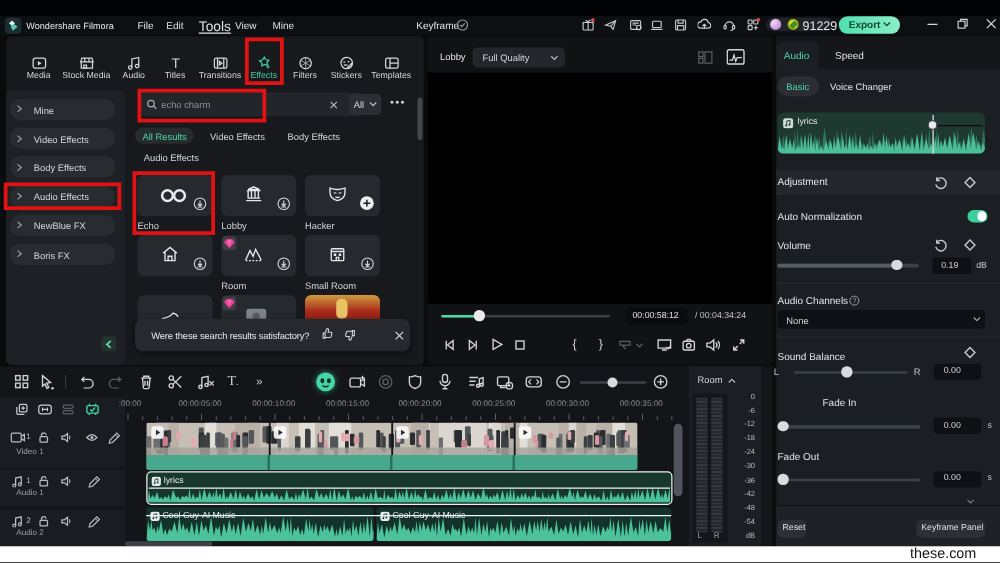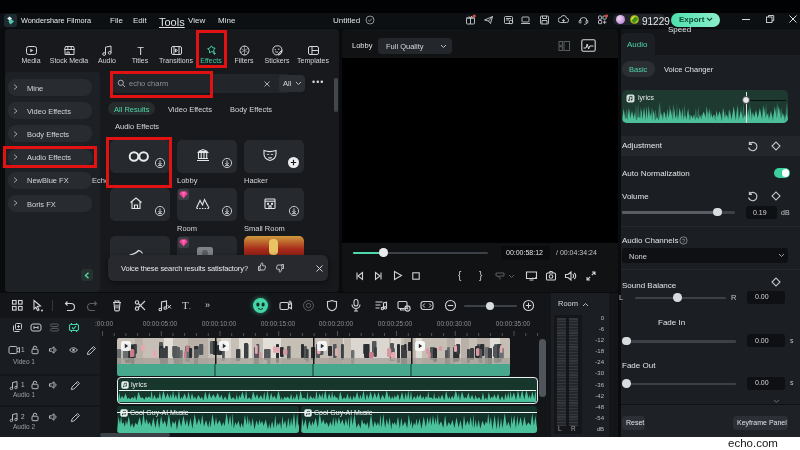--- a/index.html
+++ b/index.html
@@ -15,21 +15,21 @@
         <path d="M3.2 4.6 L5.6 2.4 L8 4.6 L5.6 6.8 Z" fill="#e8f4f1"></path>
         <path d="M4.4 7.4 L7 4.9 L10 7.4 L6.4 10.6 Z" fill="#57c8b2"></path>
       </svg>
     </div>
     <div class="abs txt" style="left:21px;top:15.8px;font-size:7.3px;color:#e8eaec;">Wondershare Filmora</div>
     <div class="abs txt" style="left:110px;top:15.5px;font-size:8px;color:#dfe2e4;">File</div>
     <div class="abs txt" style="left:133px;top:15.5px;font-size:8px;color:#dfe2e4;">Edit</div>
     <div class="abs txt" style="left:159px;top:15.5px;font-size:11px;color:#dfe2e4;text-decoration:underline;">Tools</div>
     <div class="abs txt" style="left:188px;top:15.5px;font-size:8px;color:#dfe2e4;">View</div>
     <div class="abs txt" style="left:218px;top:15.5px;font-size:8px;color:#dfe2e4;">Mine</div>
-    <div class="abs txt" style="left:333px;top:15.5px;font-size:8px;color:#dfe2e4;">Untitled</div>
+    <div class="abs txt" style="left:333px;top:15.5px;font-size:8px;color:#dfe2e4;">Keyframe</div>
     <svg class="abs" style="left:365px;top:15px;" width="10" height="10" viewBox="0 0 10 10">
       <circle cx="5" cy="5" r="4" fill="none" stroke="#9aa0a5" stroke-width="0.9"></circle>
       <path d="M3.2 5 l1.3 1.3 2.3-2.6" fill="none" stroke="#9aa0a5" stroke-width="0.9"></path>
     </svg>
     <svg class="abs" style="left:464.5px;top:13.5px;" width="11" height="12" viewBox="0 0 11 12">
       <rect x="1.5" y="4" width="8" height="6" rx="0.8" fill="none" stroke="#c8ccd0" stroke-width="0.9"></rect>
       <path d="M1 4 h9 M5.5 4 v6 M3.5 2.2 q2 1.8 2 1.8 q0-1.8 2-1.8" fill="none" stroke="#c8ccd0" stroke-width="0.9"></path>
       <circle cx="9.3" cy="2" r="1.5" fill="#e04a3f"></circle>
     </svg>
     <svg class="abs" style="left:482.5px;top:13.5px;" width="11" height="12" viewBox="0 0 11 12">
@@ -197,21 +197,21 @@
     <svg class="abs" style="left:127px;top:149px;" width="25" height="15" viewBox="0 0 25 15">
       <g fill="none" stroke="#e8eaec" stroke-width="2">
         <circle cx="7" cy="7.5" r="4.3"></circle>
         <circle cx="16.6" cy="7.5" r="4.3"></circle>
       </g>
     </svg>
     <svg class="abs" style="left:154px;top:157px;" width="12" height="12" viewBox="0 0 12 12">
       <circle cx="6" cy="6" r="4.6" fill="none" stroke="#d4d7da" stroke-width="0.9"></circle>
       <path d="M6 3.4 V7.4 M4.3 6 L6 7.8 L7.7 6 M4 8.6 h4" fill="none" stroke="#d4d7da" stroke-width="0.9"></path>
     </svg>
-    <div class="abs txt" style="left:92px;top:176px;font-size:7.5px;color:#d4d7da;text-align:center;">Echo</div>
+    <div class="abs txt" style="left:110px;top:176px;font-size:7.5px;color:#d4d7da;text-align:center;">Echo</div>
     <div class="abs" style="left:177px;top:140px;width:60px;height:33px;background:#26292d;border-radius:5px;"></div>
     <svg class="abs" style="left:195px;top:148px;" width="16" height="15" viewBox="0 0 16 15">
       <path d="M2 12.5 h12 M3 10.5 h10 M3.5 5 v5.5 M6.2 5 v5.5 M9 5 v5.5 M11.7 5 v5.5 M2.5 4.5 h11 M3.5 3.5 h9 l-4.5-2 Z" fill="none" stroke="#e4e6e8" stroke-width="1.1"></path>
     </svg>
     <svg class="abs" style="left:221px;top:157px;" width="12" height="12" viewBox="0 0 12 12">
       <circle cx="6" cy="6" r="4.6" fill="none" stroke="#d4d7da" stroke-width="0.9"></circle>
       <path d="M6 3.4 V7.4 M4.3 6 L6 7.8 L7.7 6 M4 8.6 h4" fill="none" stroke="#d4d7da" stroke-width="0.9"></path>
     </svg>
     <div class="abs txt" style="left:177px;top:176px;font-size:7.5px;color:#d4d7da;">Lobby</div>
     <div class="abs" style="left:244px;top:140px;width:60px;height:33px;background:#26292d;border-radius:5px;"></div>
@@ -276,21 +276,21 @@
     <svg class="abs" style="left:178px;top:237px;" width="11" height="11" viewBox="0 0 11 11">
       <path d="M3.2 2.2 H7.8 L9.8 4.8 L5.5 9.6 L1.2 4.8 Z" fill="#ee3d96"></path>
       <path d="M3.6 3.1 h3.8 L5.5 8.2 Z" fill="#f77fbc" opacity="0.7"></path>
     </svg>
     <div class="abs" style="left:244px;top:236px;width:60px;height:33px;background:linear-gradient(180deg,#cf9a3e 0%,#a82a1a 40%,#6e1410 100%);border-radius:5px;overflow:hidden;">
       <div style="position:absolute;left:25px;top:3px;width:9px;height:16px;background:#e9c465;border-radius:4px;"></div>
       <div style="position:absolute;left:0;top:22px;width:60px;height:4px;background:#921;opacity:.8;"></div>
     </div>
     <div class="abs" style="left:106px;top:137px;width:66px;height:51px;border:3px solid #e21212;"></div>
     <div class="abs" style="left:108px;top:255px;width:220px;height:26px;background:#27292e;border-radius:6px;box-shadow:0 2px 6px rgba(0,0,0,.5);"></div>
-    <div class="abs txt" style="left:121px;top:263.5px;font-size:7.5px;color:#e6e8ea;letter-spacing:-0.12px;">Voice these search results satisfactory?</div>
+    <div class="abs txt" style="left:121px;top:263.5px;font-size:7.5px;color:#e6e8ea;letter-spacing:-0.12px;">Were these search results satisfactory?</div>
     <svg class="abs" style="left:257px;top:262px;" width="10" height="10" viewBox="0 0 10 10">
       <path d="M1.5 4.5 h1.6 v4 H1.5 Z M3.1 8 h3.8 a1 1 0 0 0 1-0.8 l0.6-2.4 a0.8 0.8 0 0 0-0.8-1 H5.5 l0.4-1.8 a0.9 0.9 0 0 0-1.6-0.7 L3.1 4.5" fill="none" stroke="#d4d7da" stroke-width="0.85"></path>
     </svg>
     <svg class="abs" style="left:275px;top:263px;" width="10" height="10" viewBox="0 0 10 10">
       <g transform="rotate(180 5 5)">
         <path d="M1.5 4.5 h1.6 v4 H1.5 Z M3.1 8 h3.8 a1 1 0 0 0 1-0.8 l0.6-2.4 a0.8 0.8 0 0 0-0.8-1 H5.5 l0.4-1.8 a0.9 0.9 0 0 0-1.6-0.7 L3.1 4.5" fill="none" stroke="#d4d7da" stroke-width="0.85"></path>
       </g>
     </svg>
     <svg class="abs" style="left:315px;top:263.5px;" width="9" height="9" viewBox="0 0 9 9">
       <path d="M1.5 1.5 L7.5 7.5 M7.5 1.5 L1.5 7.5" stroke="#d4d7da" stroke-width="1"></path>
@@ -358,21 +358,21 @@
       <path d="M1.5 4.5 h2.5 L7 2 v8 L4 7.5 H1.5 Z" fill="none" stroke="#cfd3d6" stroke-width="1.1"></path>
       <path d="M8.7 4 a3 3 0 0 1 0 4 M10.3 2.8 a4.8 4.8 0 0 1 0 6.4" fill="none" stroke="#cfd3d6" stroke-width="1.1"></path>
     </svg>
     <svg class="abs" style="left:585px;top:270px;" width="12" height="12" viewBox="0 0 12 12">
       <path d="M7 2 h3 v3 M10 2 L6.8 5.2 M5 10 H2 V7 M2 10 l3.2-3.2" fill="none" stroke="#cfd3d6" stroke-width="1.1"></path>
     </svg>
     <div class="abs" style="left:621px;top:29px;width:179px;height:408px;background:#1b1e22;"></div>
     <div class="abs" style="left:621px;top:29px;width:179px;height:26px;background:#141619;"></div>
     <div class="abs" style="left:621px;top:33px;width:34px;height:22px;background:#1b1e22;border-radius:5px 5px 0 0;"></div>
     <div class="abs txt" style="left:627px;top:40px;font-size:8px;color:#4fd6a8;">Audio</div>
-    <div class="abs txt" style="left:668px;top:25px;font-size:8px;color:#e2e4e6;">Speed</div>
+    <div class="abs txt" style="left:668px;top:40px;font-size:8px;color:#e2e4e6;">Speed</div>
     <div class="abs" style="left:622px;top:61px;width:33px;height:16px;background:#2b2f34;border-radius:8px;"></div>
     <div class="abs txt" style="left:629px;top:65px;font-size:7.5px;color:#4fd6a8;">Basic</div>
     <div class="abs txt" style="left:664px;top:65px;font-size:7.5px;color:#e2e4e6;">Voice Changer</div>
     <div class="abs" style="left:622px;top:90px;width:166px;height:33px;background:#1e3a30;border-radius:5px;overflow:hidden;">
       <svg style="position:absolute;left:0;top:8px;" width="166" height="25" viewBox="0 0 166 25">
         <path d="M0,25 L1.6,9.8 L3.1,18.6 L4.7,10.5 L6.3,20.1 L7.5,10.5 L8.8,19.9 L10.7,16.2 L12.7,21.4 L13.9,6.4 L15.0,19.6 L16.0,4.0 L17.1,18.4 L18.9,9.0 L20.7,22.0 L21.7,10.2 L22.7,22.5 L24.0,14.2 L25.2,22.6 L26.8,11.4 L28.4,19.0 L30.0,8.7 L31.7,20.5 L33.5,11.2 L35.3,21.5 L37.6,3.8 L39.8,19.0 L41.7,13.2 L43.6,21.7 L45.0,16.5 L46.3,19.3 L47.8,5.9 L49.3,21.0 L51.5,5.8 L53.7,22.7 L55.0,5.0 L56.2,20.6 L58.5,12.0 L60.7,22.4 L62.5,6.8 L64.3,21.5 L65.4,12.9 L66.5,18.4 L68.4,15.9 L70.4,21.6 L71.5,16.7 L72.6,19.2 L73.9,9.8 L75.1,20.7 L76.3,7.4 L77.5,22.2 L79.4,15.9 L81.2,20.9 L82.4,13.8 L83.7,18.4 L85.7,13.3 L87.7,18.8 L89.0,12.1 L90.2,18.9 L92.0,16.1 L93.8,18.3 L95.1,13.9 L96.4,19.3 L97.8,13.4 L99.2,22.4 L100.3,9.5 L101.4,21.7 L103.2,12.4 L104.9,20.7 L107.1,10.8 L109.3,20.2 L111.4,15.0 L113.5,22.1 L115.6,6.3 L117.8,21.6 L119.0,7.3 L120.2,18.5 L121.5,4.4 L122.7,18.8 L124.5,11.7 L126.2,22.3 L127.3,4.3 L128.3,21.7 L130.2,14.0 L132.1,19.0 L133.8,13.5 L135.6,22.0 L137.5,16.6 L139.4,21.7 L141.1,5.8 L142.8,20.0 L144.1,4.9 L145.5,21.8 L146.5,13.8 L147.5,20.7 L148.6,15.1 L149.7,21.1 L151.4,15.7 L153.1,21.1 L155.2,4.0 L157.3,19.8 L159.2,9.5 L161.1,22.1 L162.1,17.3 L163.1,18.7 L165.0,4.3 L166.9,22.7 L166,25 Z" fill="#357f68" opacity="0.85"></path>
         <path d="M0,25 L1.6,11.3 L3.2,21.2 L4.4,19.4 L5.5,22.1 L6.9,9.4 L8.2,21.1 L10.0,12.5 L11.7,21.2 L12.9,14.0 L14.1,22.8 L16.2,18.8 L18.4,20.6 L19.5,10.9 L20.5,22.2 L22.1,9.0 L23.6,23.3 L24.6,8.1 L25.7,21.7 L26.8,7.2 L27.9,20.2 L29.1,14.2 L30.2,22.9 L31.6,11.7 L33.0,22.8 L34.9,18.9 L36.7,22.8 L38.8,14.5 L40.8,22.0 L42.5,13.5 L44.3,22.1 L45.3,10.4 L46.3,20.2 L48.6,11.2 L50.8,22.2 L52.2,10.9 L53.7,21.1 L54.8,16.6 L56.0,22.2 L57.6,9.4 L59.3,21.7 L60.3,9.2 L61.3,21.9 L63.0,16.7 L64.6,21.9 L66.1,9.9 L67.6,23.0 L69.3,17.3 L71.0,21.1 L72.0,16.0 L73.1,22.2 L74.9,18.8 L76.7,21.8 L77.9,16.0 L79.2,21.8 L81.4,13.5 L83.6,20.2 L84.8,7.9 L86.0,22.1 L87.2,10.1 L88.5,20.3 L89.5,16.1 L90.5,20.8 L91.9,16.5 L93.3,23.3 L94.4,11.8 L95.4,20.1 L97.7,13.2 L99.9,23.3 L101.3,9.7 L102.7,20.6 L104.5,16.6 L106.3,21.6 L107.9,11.7 L109.5,22.5 L111.7,8.3 L113.9,22.8 L115.3,8.6 L116.6,22.4 L118.8,13.1 L121.0,21.1 L122.9,16.8 L124.7,22.4 L126.1,11.0 L127.4,21.1 L128.6,8.4 L129.7,22.0 L131.0,14.1 L132.3,20.1 L134.0,11.7 L135.7,20.3 L137.9,10.0 L140.1,22.0 L141.9,8.2 L143.6,20.7 L145.3,15.2 L147.0,22.1 L149.0,12.5 L150.9,23.3 L152.8,8.2 L154.7,20.7 L156.8,8.1 L158.9,21.6 L160.9,14.8 L162.9,23.0 L164.3,15.6 L165.8,20.3 L167.6,12.7 L169.5,21.3 L166,25 Z" fill="#4cbf98" opacity="1.0"></path>
       </svg>
     </div>
     <svg class="abs" style="left:626px;top:94px;" width="9" height="9" viewBox="0 0 9 9">
@@ -887,13 +887,13 @@
     <div class="abs txt" style="left:604px;top:337px;font-size:6px;color:#b9bdc1;transform:translateX(-100%);">-12</div>
     <div class="abs txt" style="left:604px;top:348px;font-size:6px;color:#b9bdc1;transform:translateX(-100%);">-18</div>
     <div class="abs txt" style="left:604px;top:359px;font-size:6px;color:#b9bdc1;transform:translateX(-100%);">-24</div>
     <div class="abs txt" style="left:604px;top:370px;font-size:6px;color:#b9bdc1;transform:translateX(-100%);">-30</div>
     <div class="abs txt" style="left:604px;top:382px;font-size:6px;color:#b9bdc1;transform:translateX(-100%);">-36</div>
     <div class="abs txt" style="left:604px;top:393px;font-size:6px;color:#b9bdc1;transform:translateX(-100%);">-42</div>
     <div class="abs txt" style="left:604px;top:404px;font-size:6px;color:#b9bdc1;transform:translateX(-100%);">-48</div>
     <div class="abs txt" style="left:604px;top:415px;font-size:6px;color:#b9bdc1;transform:translateX(-100%);">-54</div>
     <div class="abs txt" style="left:604px;top:426px;font-size:6px;color:#b9bdc1;transform:translateX(-100%);">dB</div>
     <div class="abs" style="left:0;top:437px;width:800px;height:13px;background:#fff;"></div>
-    <div class="abs txt" style="left:728px;top:437px;font-size:11.5px;color:#151515;">echo.com</div>
+    <div class="abs txt" style="left:728px;top:437px;font-size:11.5px;color:#151515;">these.com</div>
   </div>
 </body></html>

